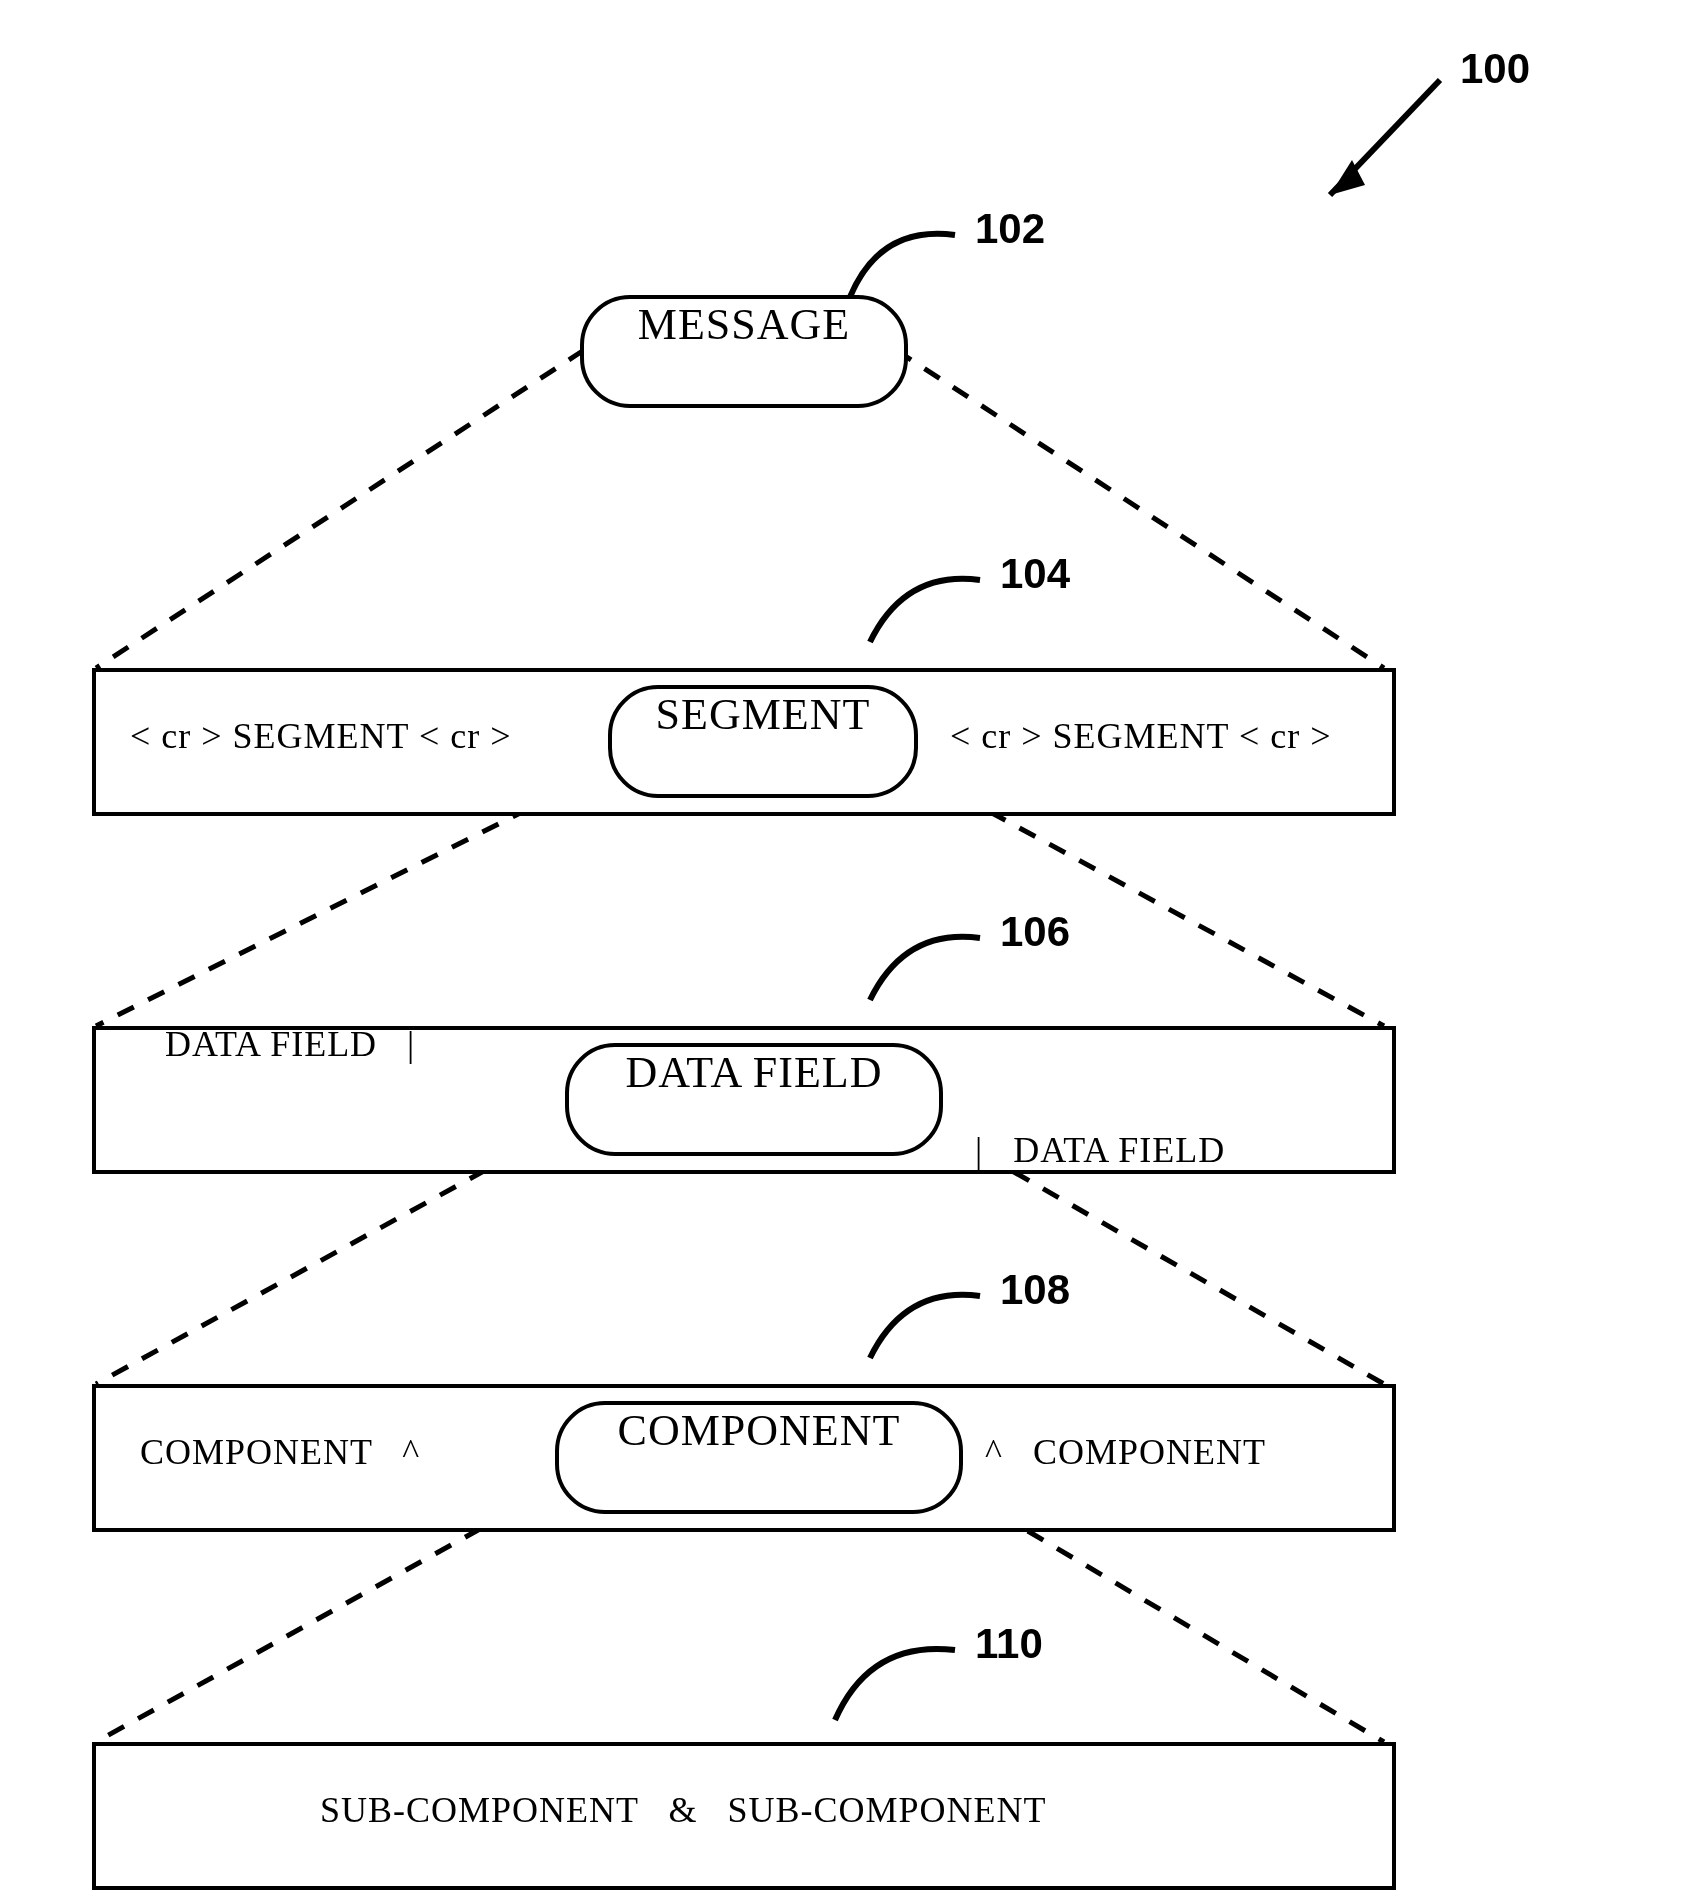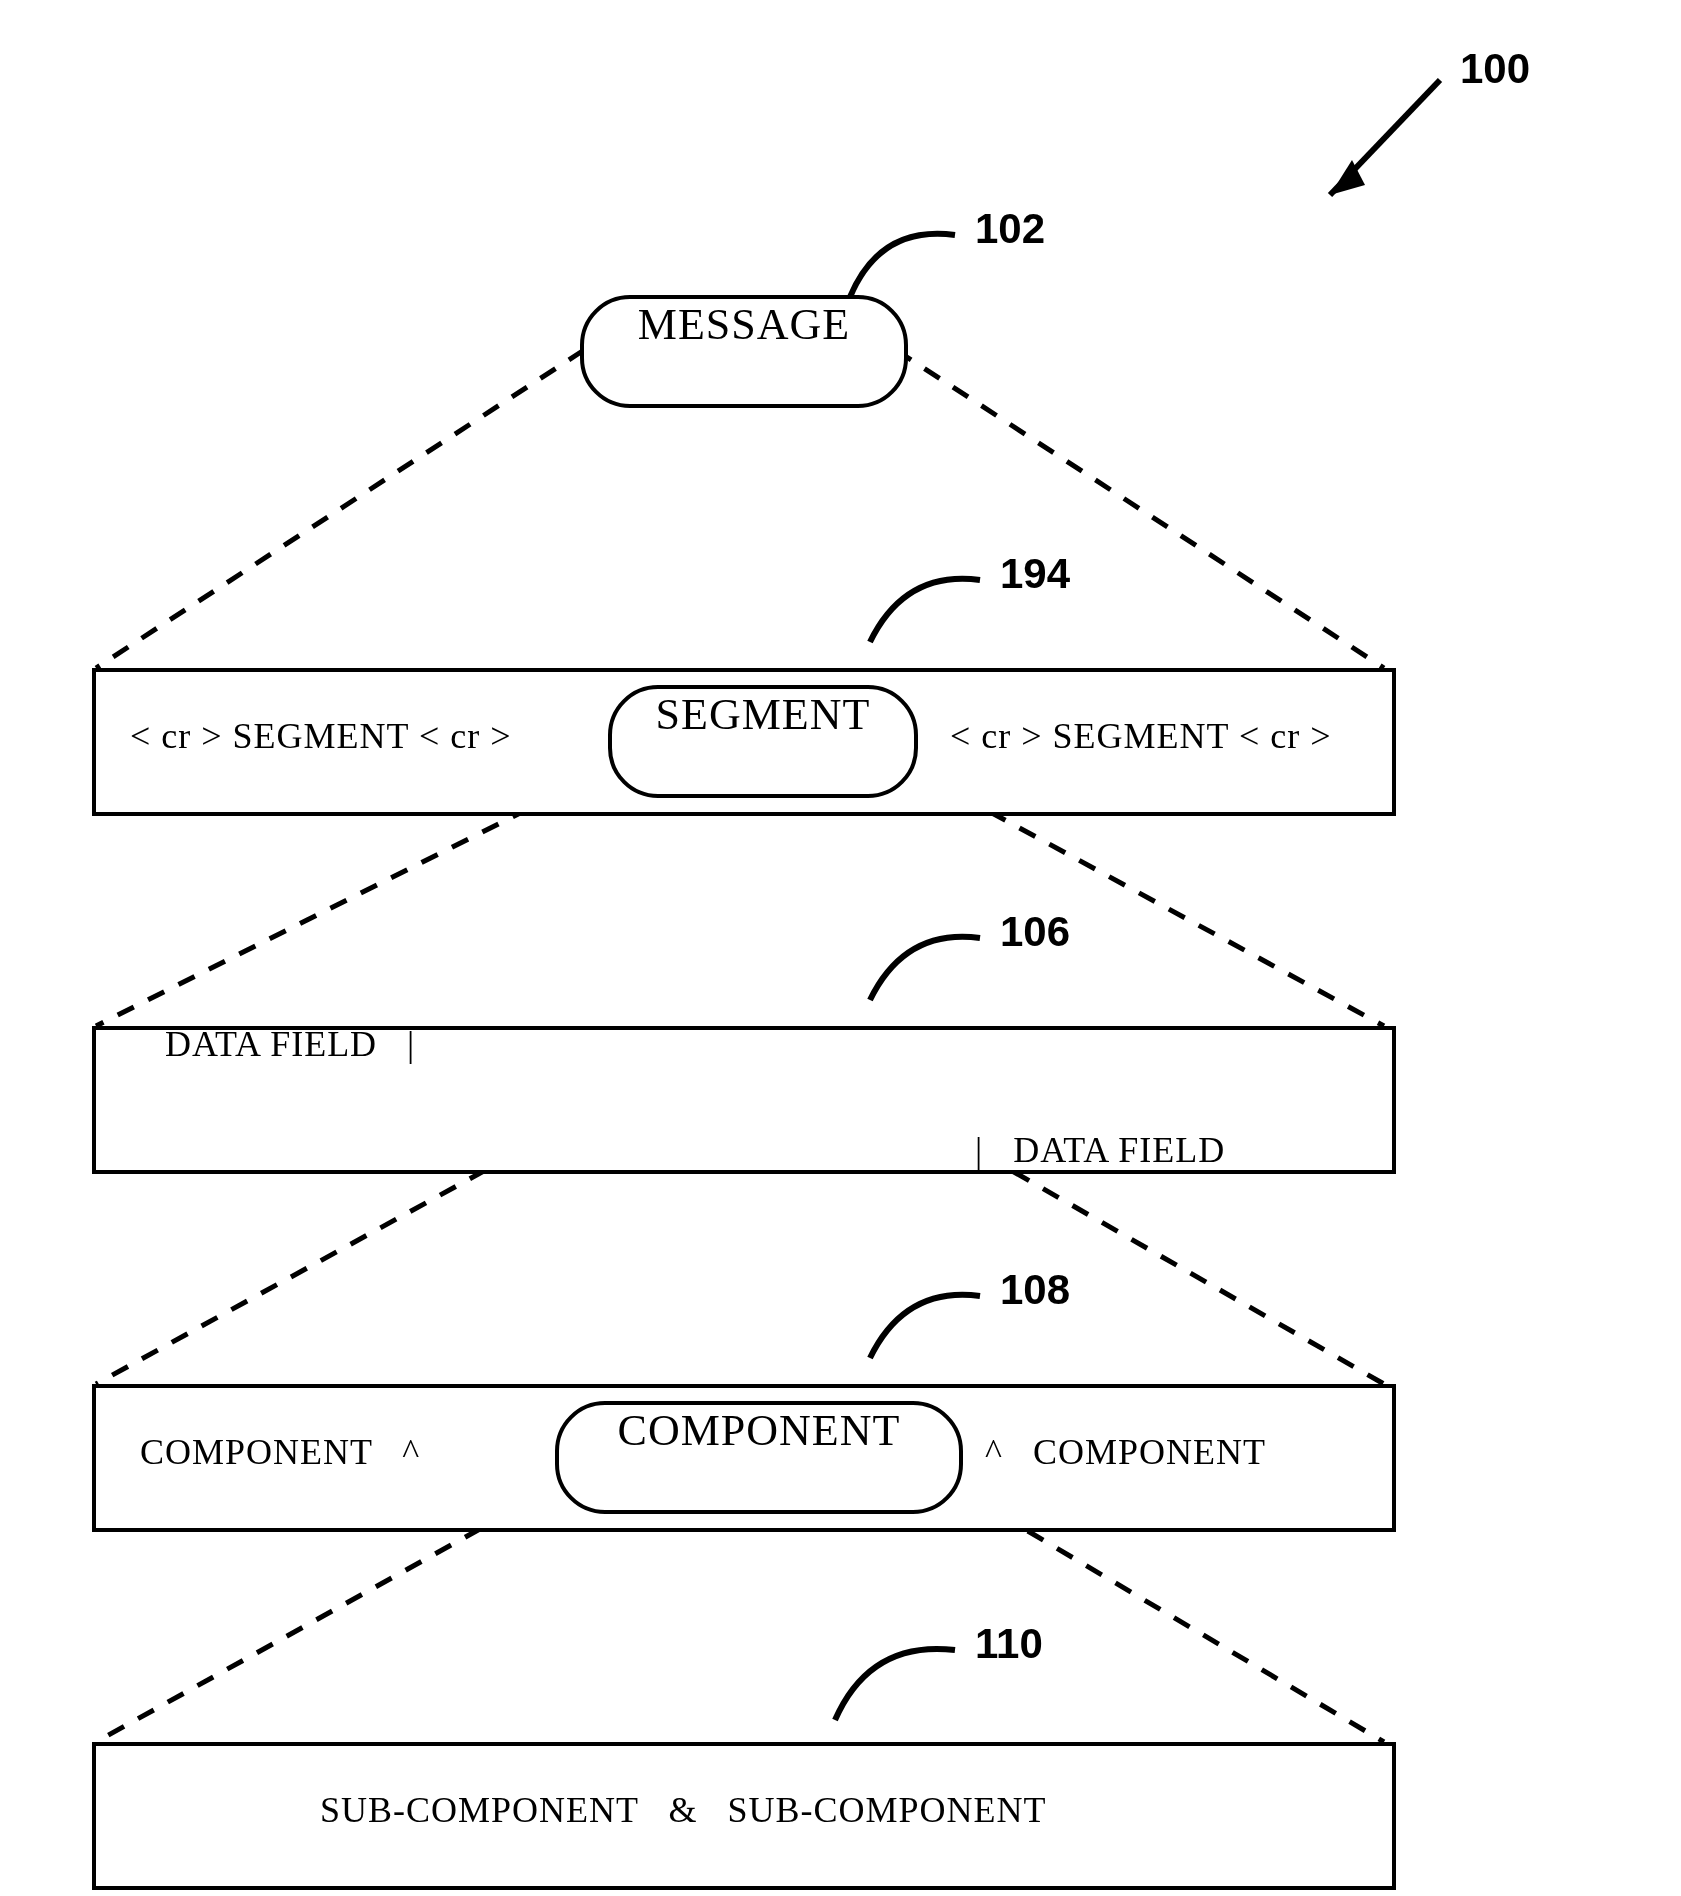--- a/index.html
+++ b/index.html
@@ -73,39 +73,42 @@
 
   <line x1="575" y1="1121" x2="96" y2="1384" stroke="#000" stroke-width="5" stroke-dasharray="18 16"></line>
   <line x1="925" y1="1121" x2="1384" y2="1384" stroke="#000" stroke-width="5" stroke-dasharray="18 16"></line>
 
   <line x1="570" y1="1479" x2="96" y2="1742" stroke="#000" stroke-width="5" stroke-dasharray="18 16"></line>
   <line x1="940" y1="1479" x2="1384" y2="1742" stroke="#000" stroke-width="5" stroke-dasharray="18 16"></line>
 </svg>
 
 <div class="reflabel" style="left:1460px; top:45px;">100</div>
 <div class="reflabel" style="left:975px;  top:205px;">102</div>
-<div class="reflabel" style="left:1000px; top:550px;">194</div>
+<div class="reflabel" style="left:1000px; top:550px;">104</div>
 <div class="reflabel" style="left:1000px; top:908px;">106</div>
 <div class="reflabel" style="left:1000px; top:1266px;">108</div>
 <div class="reflabel" style="left:975px;  top:1620px;">110</div>
 
 <div class="pill" style="left:580px; top:295px; width:320px; height:105px;">
   <span>MESSAGE</span>
 </div>
 
 <div class="rowbox" style="left:92px; top:668px; width:1296px; height:140px;"></div>
 <div class="rowtxt" style="left:130px; top:715px;">&lt; cr &gt; SEGMENT &lt; cr &gt;</div>
 <div class="rowtxt" style="left:950px; top:715px;">&lt; cr &gt; SEGMENT &lt; cr &gt;</div>
 <div class="pill" style="left:608px; top:685px; width:302px; height:105px;">
   <span>SEGMENT</span>
 </div>
 
 <div class="rowbox" style="left:92px; top:1026px; width:1296px; height:140px;"></div>
 <div class="rowtxt" style="left:165px; top:1023px;">DATA FIELD   |</div>
 <div class="rowtxt" style="left:975px; top:1129px;">|   DATA FIELD</div>
+<div class="pill" style="left:565px; top:1043px; width:370px; height:105px;">
+  <span>DATA FIELD</span>
+</div>
 
 <div class="rowbox" style="left:92px; top:1384px; width:1296px; height:140px;"></div>
 <div class="rowtxt" style="left:140px; top:1431px;">COMPONENT   ^</div>
 <div class="rowtxt" style="left:985px; top:1431px;">^   COMPONENT</div>
 <div class="pill" style="left:555px; top:1401px; width:400px; height:105px;">
   <span>COMPONENT</span>
 </div>
 
 <div class="rowbox" style="left:92px; top:1742px; width:1296px; height:140px;"></div>
 <div class="rowtxt" style="left:320px; top:1789px;">SUB-COMPONENT   &amp;   SUB-COMPONENT</div>

